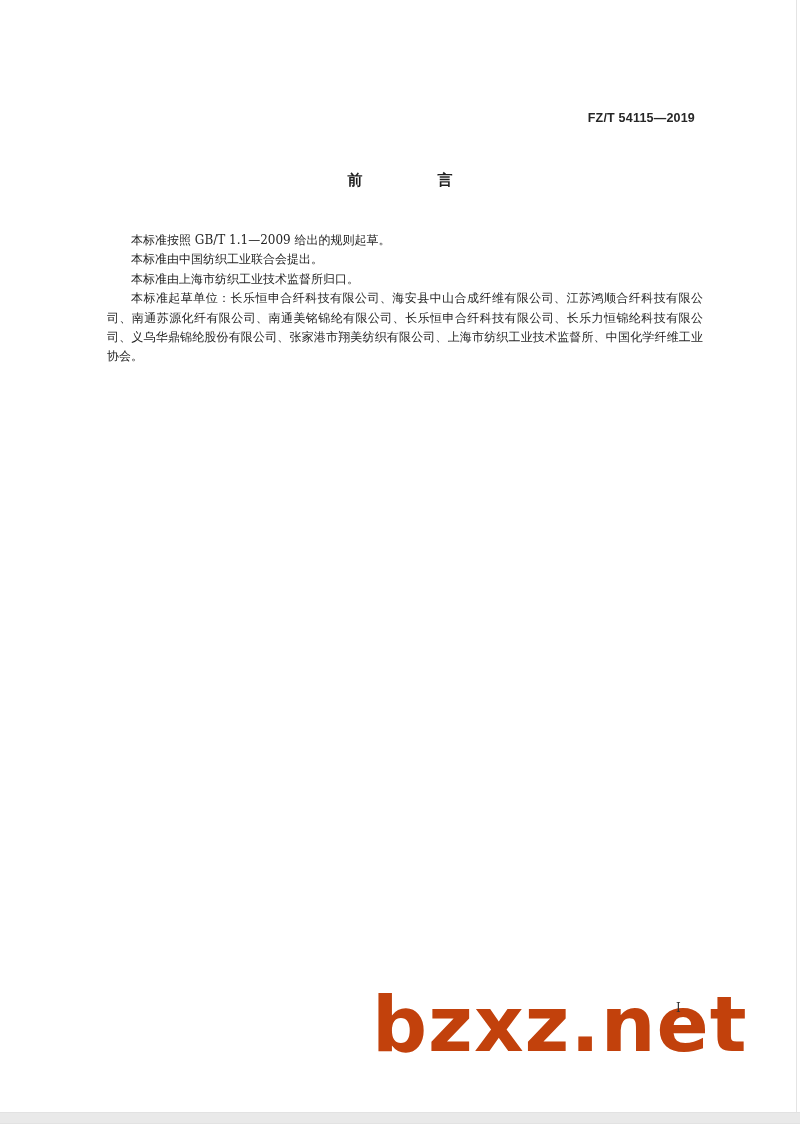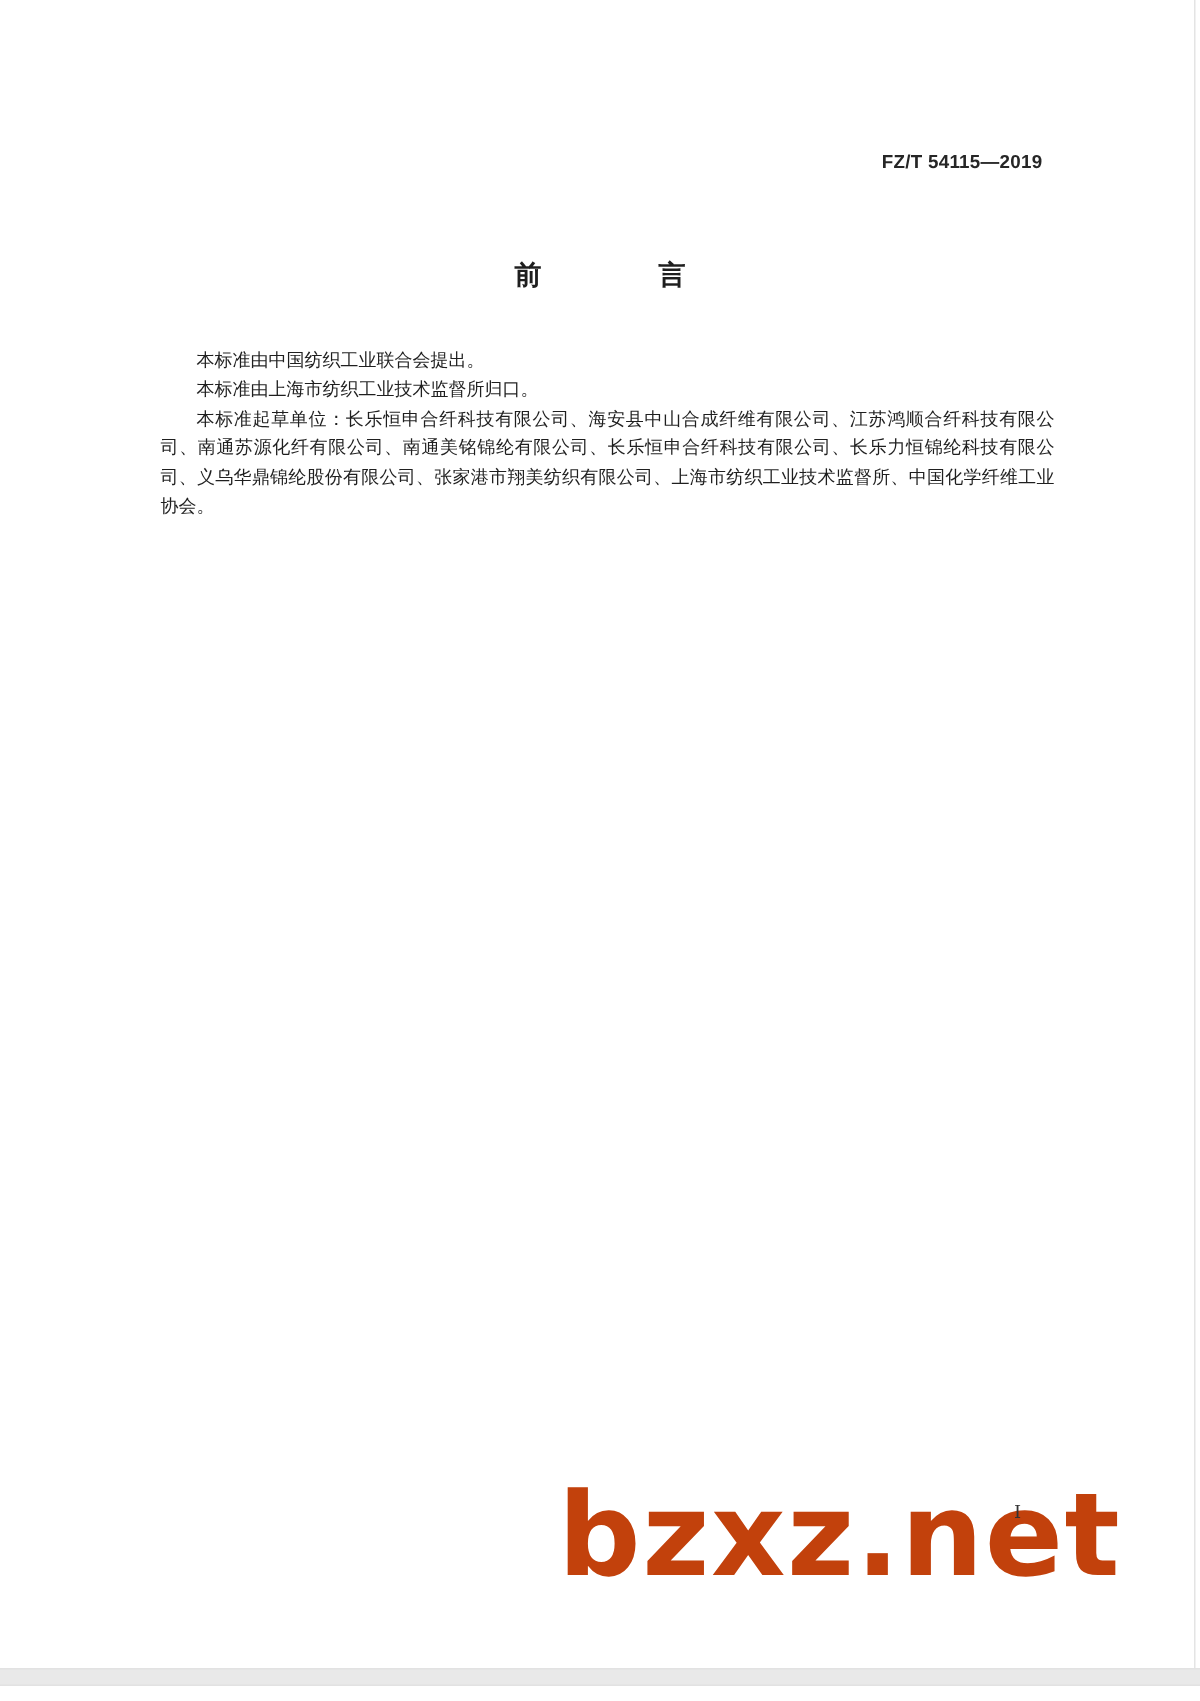--- a/index.html
+++ b/index.html
@@ -40,36 +40,36 @@
       position: absolute;
       left: 0;
       top: 1124px;
       width: 800px;
       height: 10px;
       background: #ffffff;
     }
     .std-code {
       position: absolute;
       right: 101px;
-      top: 101px;
+      top: 111px;
       font-family: "Liberation Sans", "DejaVu Sans", sans-serif;
       font-weight: bold;
       font-size: 12.5px;
       color: #262626;
       letter-spacing: 0.2px;
     }
     .title {
       position: absolute;
       left: 0;
       width: 800px;
       top: 171px;
       text-align: center;
       font-family: "DejaVu Sans", "Liberation Sans", sans-serif;
       font-weight: bold;
-      font-size: 18px;
+      font-size: 15px;
       color: #1e1e1e;
       letter-spacing: 30px;
       padding-left: 30px;
       box-sizing: border-box;
     }
     .body-text {
       position: absolute;
       left: 107px;
       top: 231px;
       width: 596px;
@@ -110,20 +110,21 @@
   </style>
 </head>
 <body>
 
 <div class="page">
   <div class="std-code">FZ/T 54115—2019</div>
 
   <div class="title">前　言</div>
 
   <div class="body-text">
+    <p>本标准按照 GB/T 1.1—2009 给出的规则起草。</p>
     <p>本标准由中国纺织工业联合会提出。</p>
     <p>本标准由上海市纺织工业技术监督所归口。</p>
     <p class="tight">本标准起草单位：长乐恒申合纤科技有限公司、海安县中山合成纤维有限公司、江苏鸿顺合纤科技有限公司、南通苏源化纤有限公司、南通美铭锦纶有限公司、长乐恒申合纤科技有限公司、长乐力恒锦纶科技有限公司、义乌华鼎锦纶股份有限公司、张家港市翔美纺织有限公司、上海市纺织工业技术监督所、中国化学纤维工业协会。</p>
   </div>
 
   <div class="watermark">bzxz.net</div>
 
   <div class="page-number">I</div>
 </div>
 

